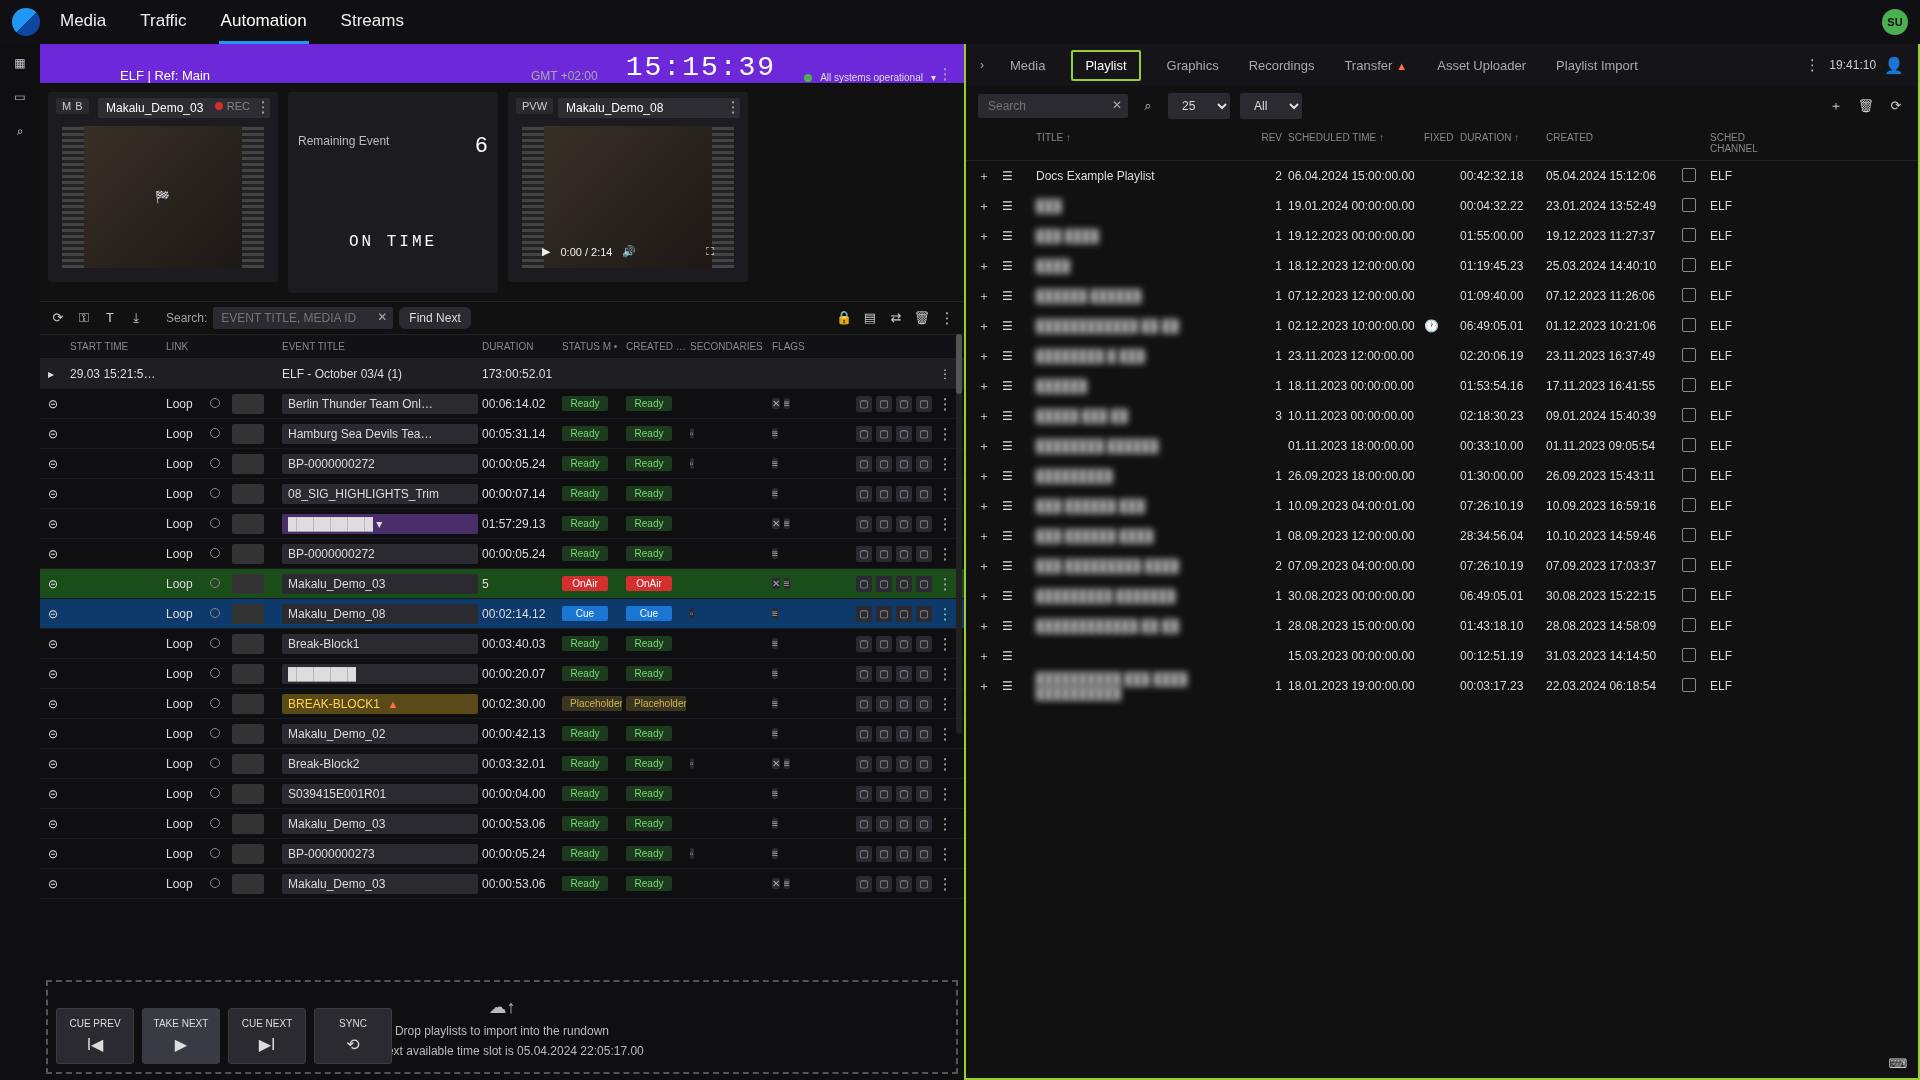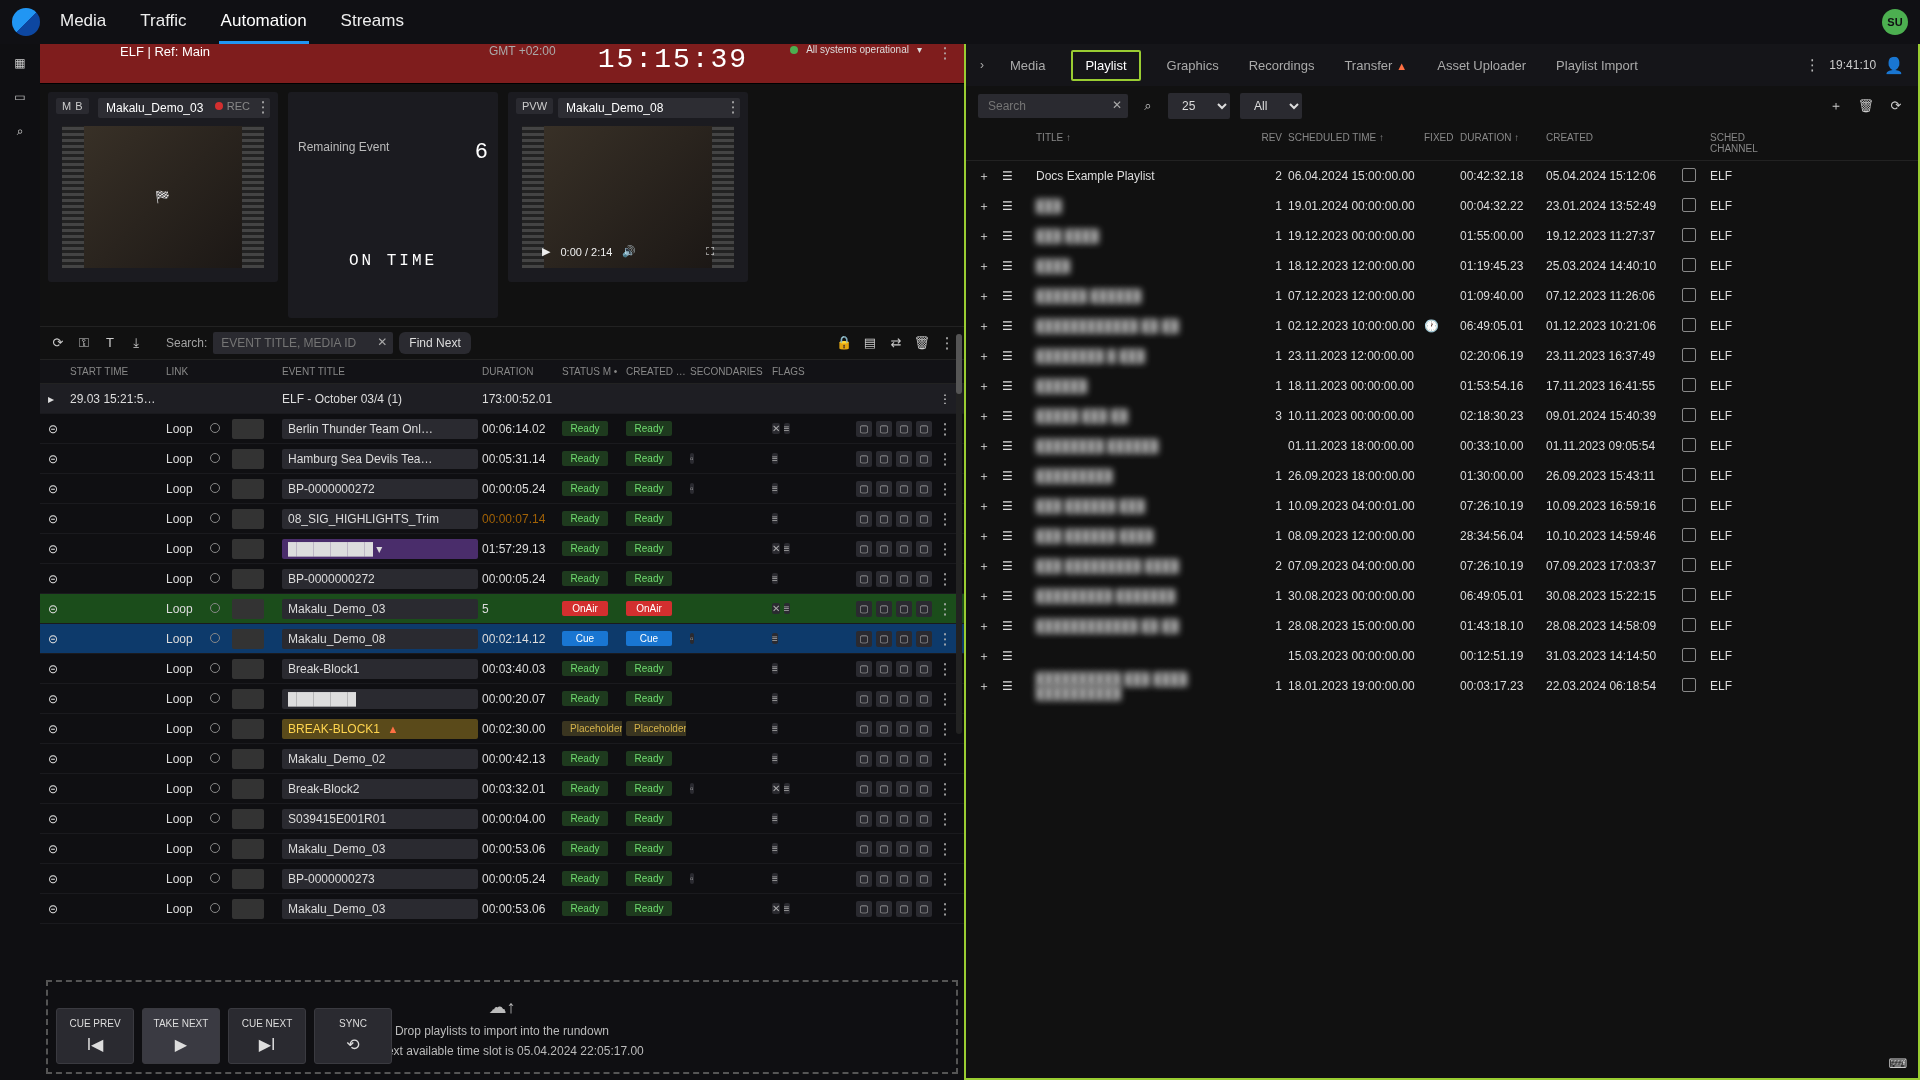--- a/index.html
+++ b/index.html
@@ -4,37 +4,37 @@
 <style>
 *{box-sizing:border-box;margin:0;padding:0;font-family:"Segoe UI",Arial,sans-serif}
 body{background:#0f0f12;color:#ddd;font-size:12px;overflow:hidden;width:1920px;height:1080px}
 .topnav{height:44px;background:#101014;display:flex;align-items:center;padding:0 12px}
 .logo{width:28px;height:28px;border-radius:50%;background:linear-gradient(135deg,#2196f3 50%,#0d47a1 50%);margin-right:18px}
 .topnav .tabs{display:flex;gap:30px;font-size:17px;color:#eee}
 .topnav .tab{padding:10px 2px;cursor:pointer}
 .topnav .tab.active{border-bottom:3px solid #2196f3;color:#fff}
 .topnav .spacer{flex:1}
 .avatar{width:26px;height:26px;border-radius:50%;background:#4caf50;color:#0f0f12;display:flex;align-items:center;justify-content:center;font-size:11px;font-weight:600}
-.subbar{height:40px;background:#7f1d1d;display:flex;align-items:flex-start;padding:0 10px;gap:14px;border-bottom:1px solid #000}
+.subbar{height:40px;background:#6d28d9;display:flex;align-items:flex-end;padding:0 10px;gap:0;border-bottom:1px solid #000}
 .channelname{color:#fff;font-size:13px;margin-left:70px}
 .gmt{color:#aaa;font-size:12px;margin-left:auto}
 .clock{font-family:"Courier New",monospace;font-size:28px;letter-spacing:2px;color:#fff;margin:0 28px}
 .sysstatus{display:flex;align-items:center;gap:8px;color:#ddd;font-size:10px}
 .dot-green{width:8px;height:8px;border-radius:50%;background:#4caf50}
 .vdots{width:18px;text-align:center;color:#bbb;font-size:15px;cursor:pointer}
 .main{display:flex;height:calc(1080px - 44px)}
 .leftcol{width:40px;background:#0f0f12;display:flex;flex-direction:column;align-items:center;gap:16px;padding-top:12px}
 .leftcol .ico{width:18px;height:18px;color:#ccc;cursor:pointer;text-align:center}
 .center{width:924px;display:flex;flex-direction:column}
 .right{flex:1;border:2px solid #9acd32;border-top:none;display:flex;flex-direction:column;background:#111}
 
 .previewrow{display:flex;gap:10px;padding:8px;background:#111}
 .pvpanel{background:#1b1b20;border-radius:3px;position:relative}
 .pvleft{width:230px;height:190px}
-.pvmid{width:210px;height:226px;display:flex;flex-direction:column;justify-content:space-around;padding:8px 10px}
+.pvmid{width:210px;height:201px;display:flex;flex-direction:column;justify-content:space-around;padding:8px 10px}
 .pvright{width:240px;height:190px;position:relative}
 .pvlabel{position:absolute;top:6px;left:8px;background:#2a2a30;padding:2px 6px;border-radius:2px;font-size:11px;color:#ccc;display:flex;gap:4px;align-items:center}
 .pvtitle{background:#2d2d33;color:#fff;font-size:12px;padding:3px 8px;border-radius:2px;display:block;margin:6px 8px 0 50px}
 .thumb{position:absolute;top:34px;left:14px;right:14px;bottom:14px;background:linear-gradient(135deg,#3a3228,#1a1614);border-radius:2px;display:flex;align-items:center;justify-content:center;color:#666}
 .thumb .bars{position:absolute;top:0;bottom:0;width:22px;background:repeating-linear-gradient(0deg,#444 0 3px,#222 3px 6px)}
 .thumb .bars.l{left:0}.thumb .bars.r{right:0}
 .vidctrl{position:absolute;bottom:10px;left:20px;right:20px;display:flex;align-items:center;gap:10px;color:#eee;font-size:11px}
 .midrow{display:flex;justify-content:space-between;font-size:12px;color:#bbb}
 .midrow .val{font-family:"Courier New",monospace;font-size:16px;color:#fff;letter-spacing:1px}
 .bignum{font-family:"Courier New",monospace;font-size:22px;color:#fff}
@@ -288,21 +288,21 @@
         <div class="rdrow">
           <div class="c-exp">⊝</div>
           <div class="c-start"></div>
           <div class="c-link">Loop</div>
           <div class="c-tl"><span style="display:inline-block;width:10px;height:10px;border:1.5px solid #888;border-radius:50%"></span></div>
           <div class="c-th">
             <div class="thumbmini"></div>
           </div>
           <div class="c-bar" style="background:#d32f2f"></div>
           <div class="c-title"><span class="titlebox">08_SIG_HIGHLIGHTS_Trim</span></div>
-          <div class="c-dur" style="color:#a16207">00:00:07.14</div>
+          <div class="c-dur" style="color:#e5e5e5">00:00:07.14</div>
           <div class="c-sm"><span class="pill ready">Ready</span></div>
           <div class="c-sb"><span class="pill ready">Ready</span></div>
           <div class="c-sec"></div>
           <div class="c-flags"> <span class="acticon">≡</span></div>
           <div class="c-acts">
             <span class="acticon">▢</span>
             <span class="acticon">▢</span>
             <span class="acticon">▢</span>
             <span class="acticon">▢</span>
           </div>

